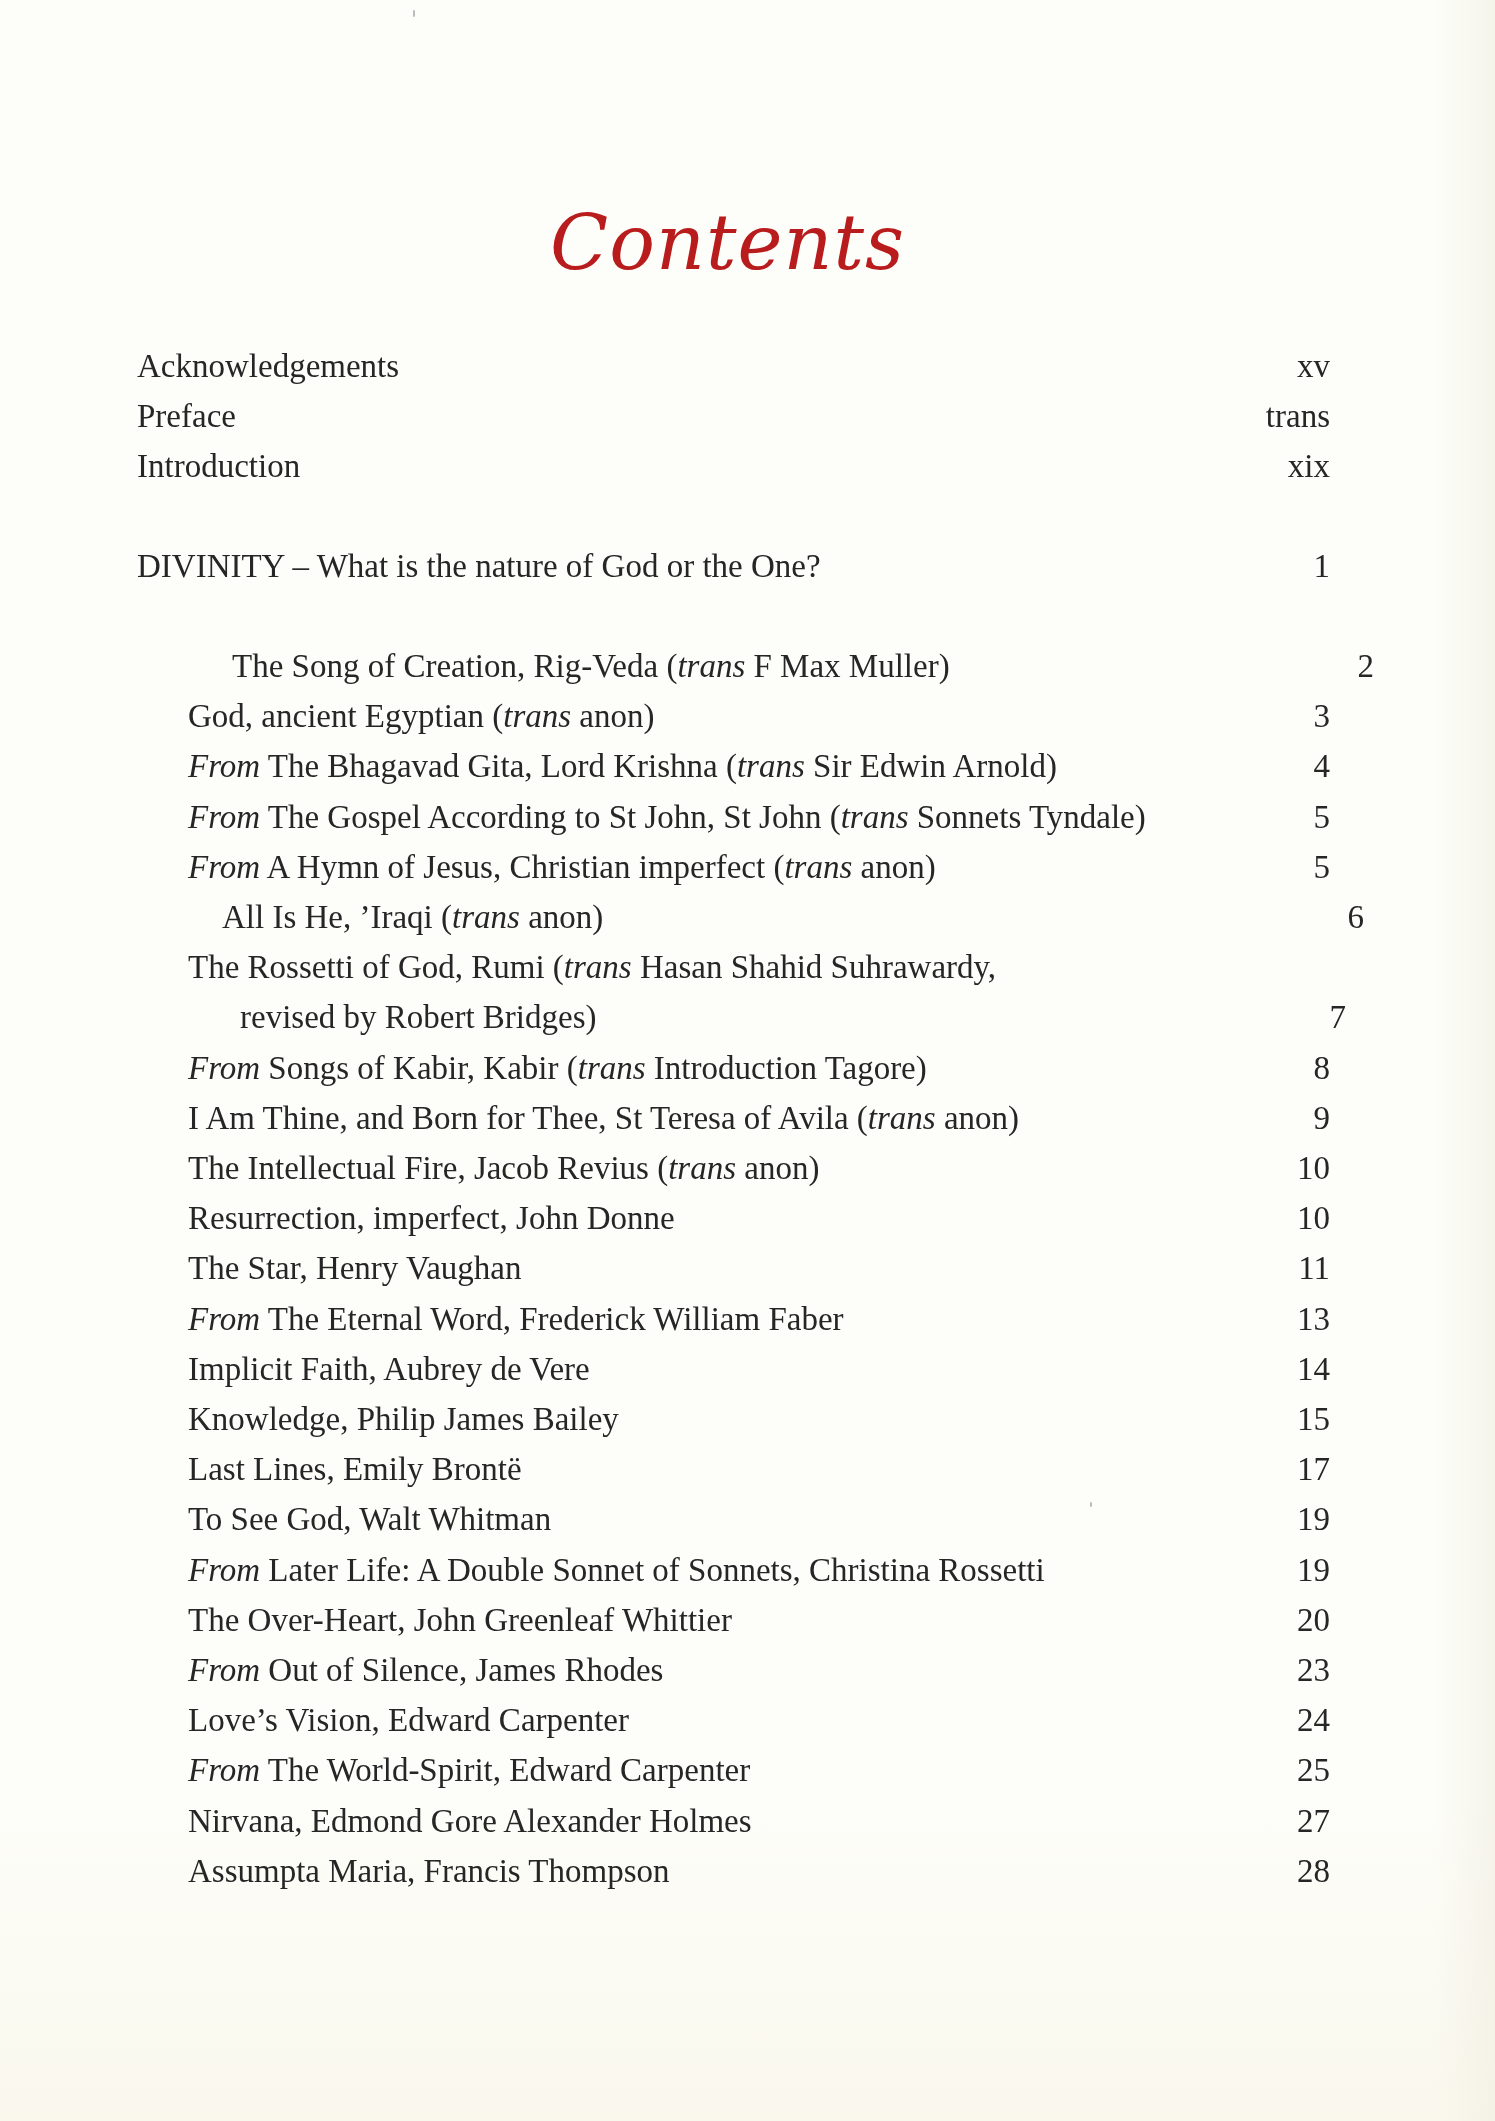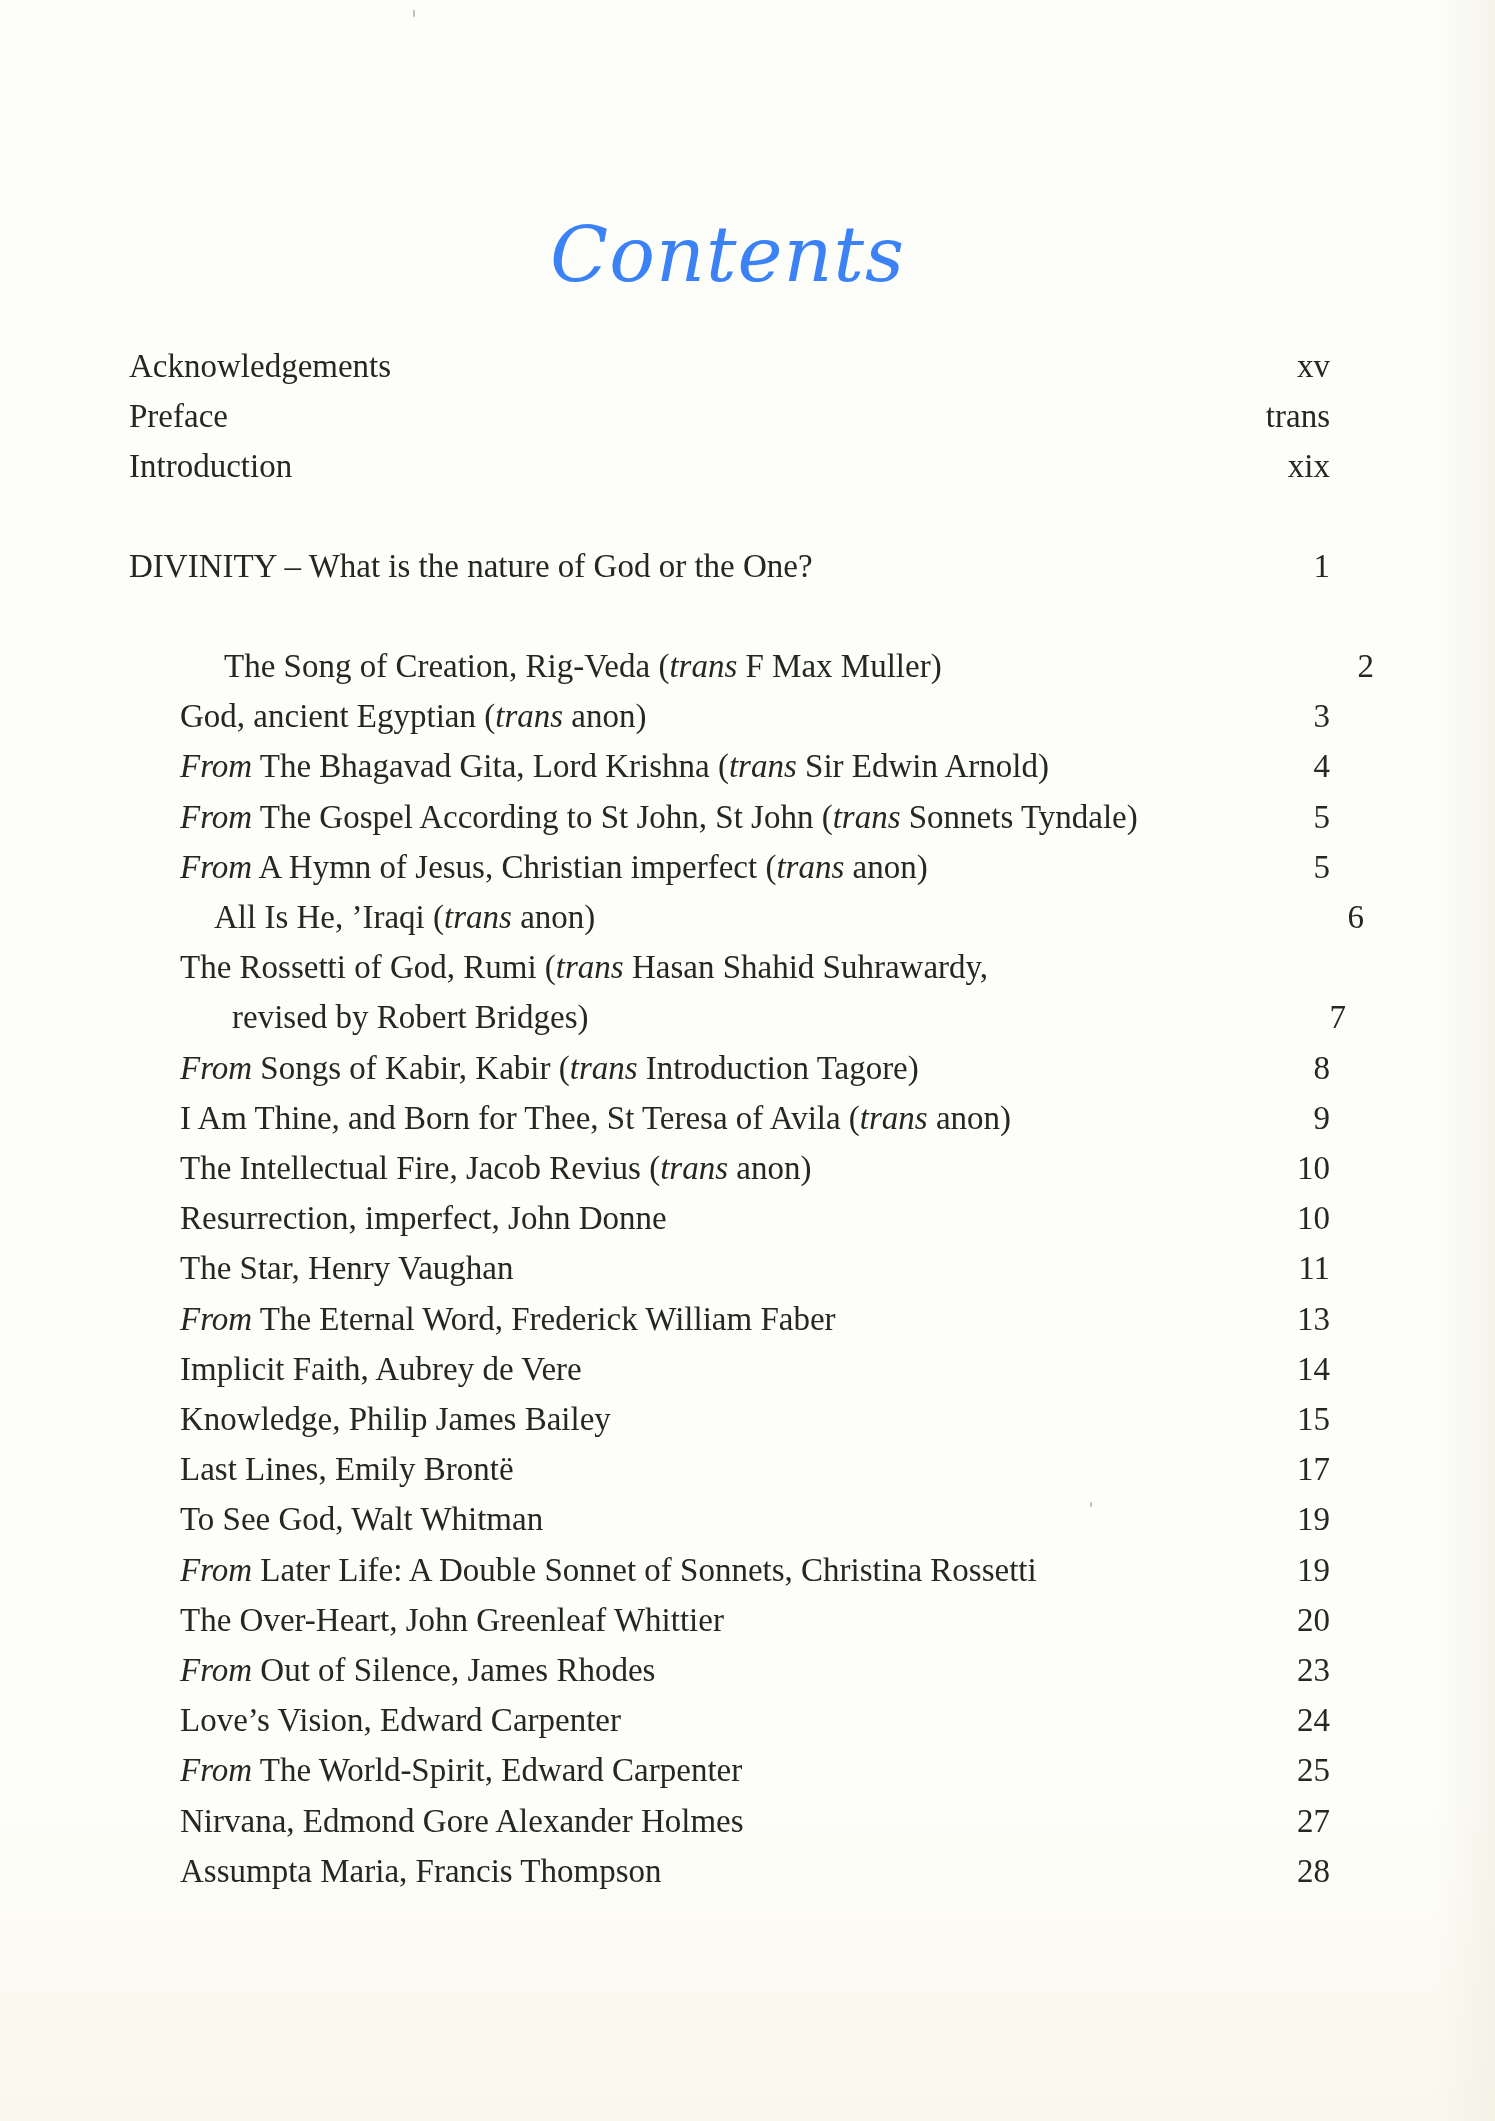--- a/index.html
+++ b/index.html
@@ -14,48 +14,48 @@
     }
     .page-shade {
       position: absolute; inset: 0;
       background:
         linear-gradient(90deg, rgba(250,248,238,0.0) 0%, rgba(250,248,238,0.0) 96%, rgba(240,238,225,0.6) 100%),
         linear-gradient(180deg, rgba(255,255,255,0) 85%, rgba(248,246,232,0.7) 100%);
       pointer-events: none;
     }
     .title {
       position: absolute;
-      top: 210px;
+      top: 198px;
       left: 0; width: 1455px;
       text-align: center;
       font-family: "DejaVu Serif", serif;
       font-style: italic;
       font-size: 76px;
-      color: #3b82f6;
+      color: #b91c1c;
       letter-spacing: 1px;
       margin: 0;
       font-weight: normal;
     }
     .toc {
       position: absolute;
       left: 0; top: 0; width: 1495px;
     }
     .row {
       position: absolute;
       left: 121px;
       width: 1209px;
       height: 50px;
       font-family: "Liberation Serif", serif;
       font-size: 33px;
       line-height: 50px;
       white-space: nowrap;
     }
     .row.indent { left: 172px; width: 1158px; }
     .row.cont { left: 208px; width: 1122px; }
-    .row .label { position: absolute; left: 8px; top: 0; }
+    .row .label { position: absolute; left: 16px; top: 0; }
     .row .page {
       position: absolute; right: 0; top: 0;
       text-align: right;
       font-family: "Liberation Serif", serif;
     }
     .row .label i { font-style: italic; }
     .heading .label { letter-spacing: 0px; }
     .speck {
       position: absolute; width: 2px; height: 7px; background: #bdbdbd; border-radius: 1px;
     }

